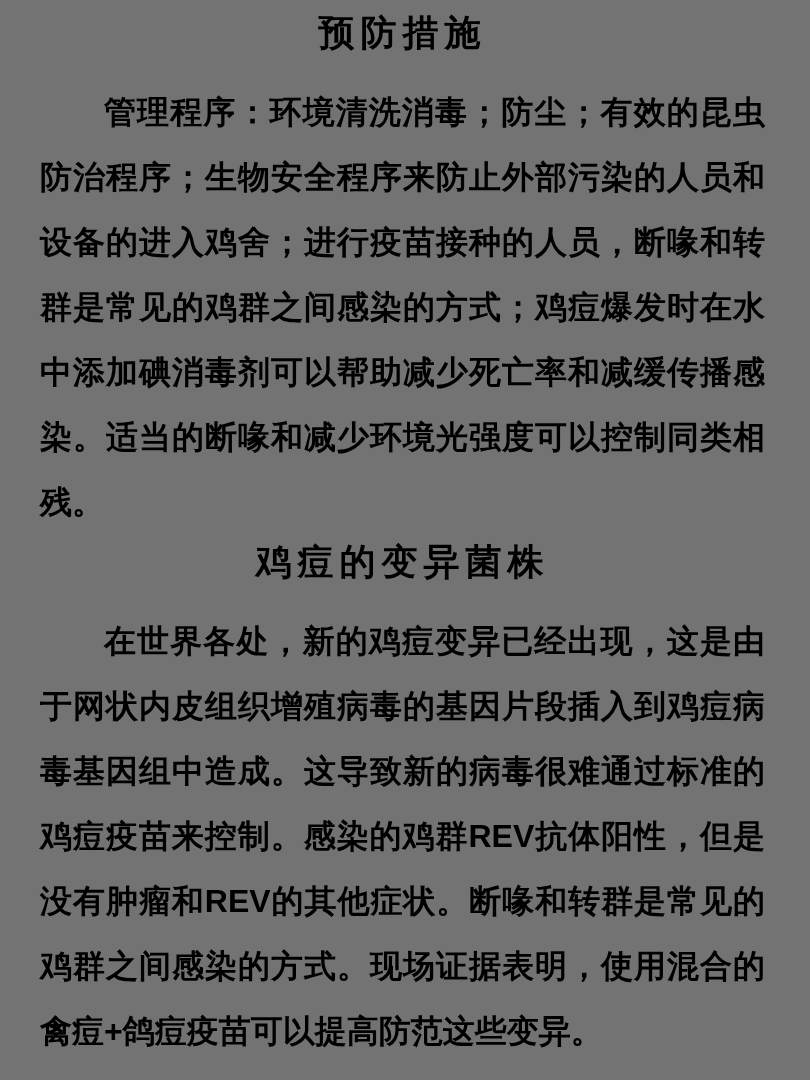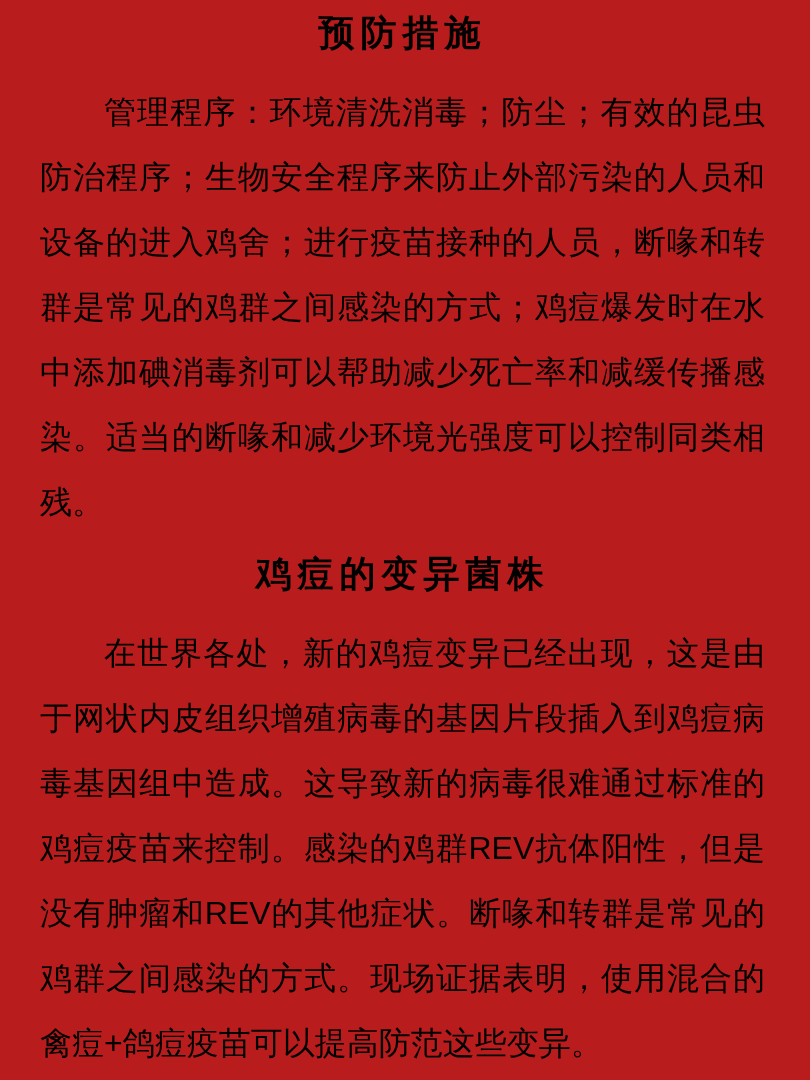--- a/index.html
+++ b/index.html
@@ -13,37 +13,37 @@
     overflow: hidden;
     font-family: "Liberation Sans", "DejaVu Sans", sans-serif;
     color: #000000;
     -webkit-font-smoothing: antialiased;
   }
   .page {
     box-sizing: border-box;
     width: 810px;
     height: 1080px;
     padding: 8px 45px 20px 40px;
-    background: #b91c1c;
+    background: #737373;
   }
   .doc-heading {
     font-size: 36px;
     font-weight: 700;
     line-height: 50px;
     text-align: center;
     letter-spacing: 6px;
     margin: 0;
     color: #000000;
   }
   .heading-secondary {
-    margin-top: 14px;
+    margin-top: 2px;
   }
   .doc-para {
     font-size: 32px;
-    font-weight: 400;
+    font-weight: 700;
     line-height: 65px;
     text-align: justify;
     text-justify: inter-character;
     text-indent: 2em;
     margin: 22px 0 0 0;
     color: #000000;
     word-break: break-all;
   }
 </style>
 </head>

